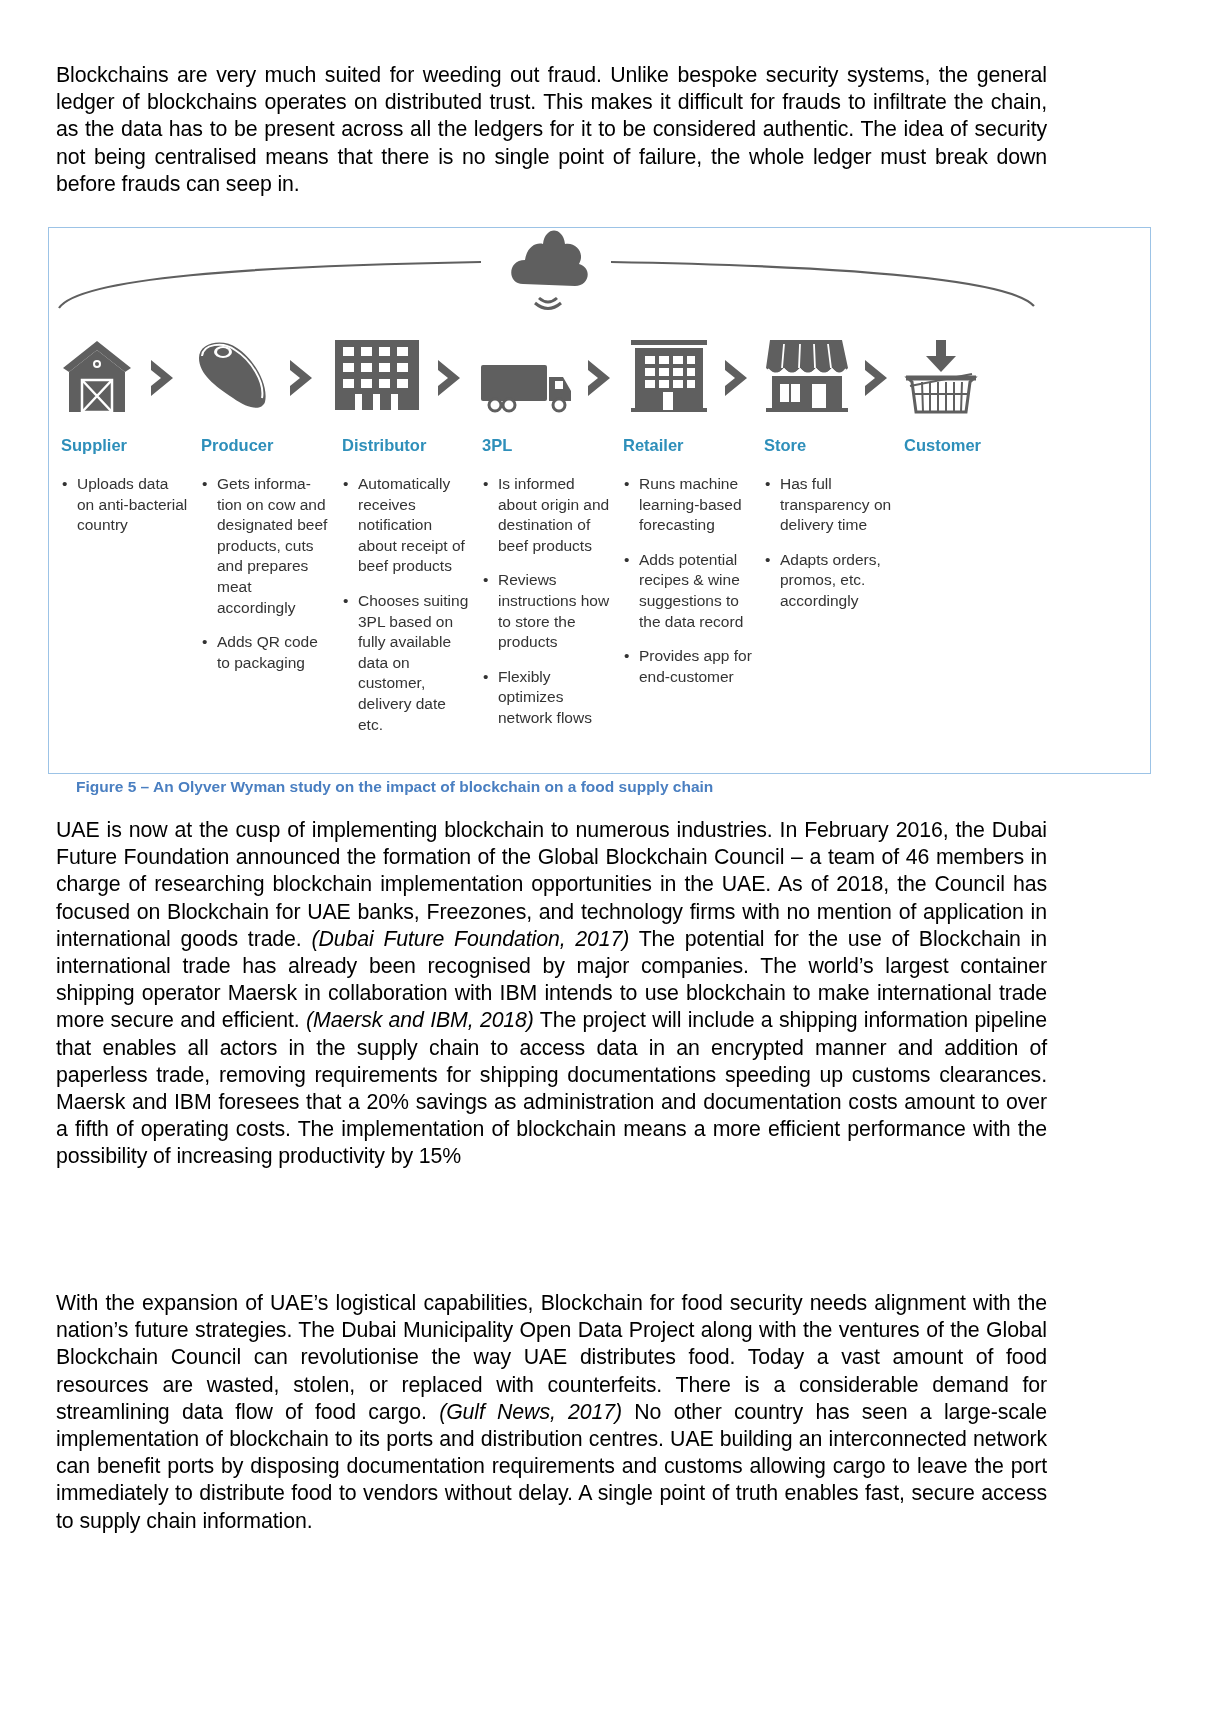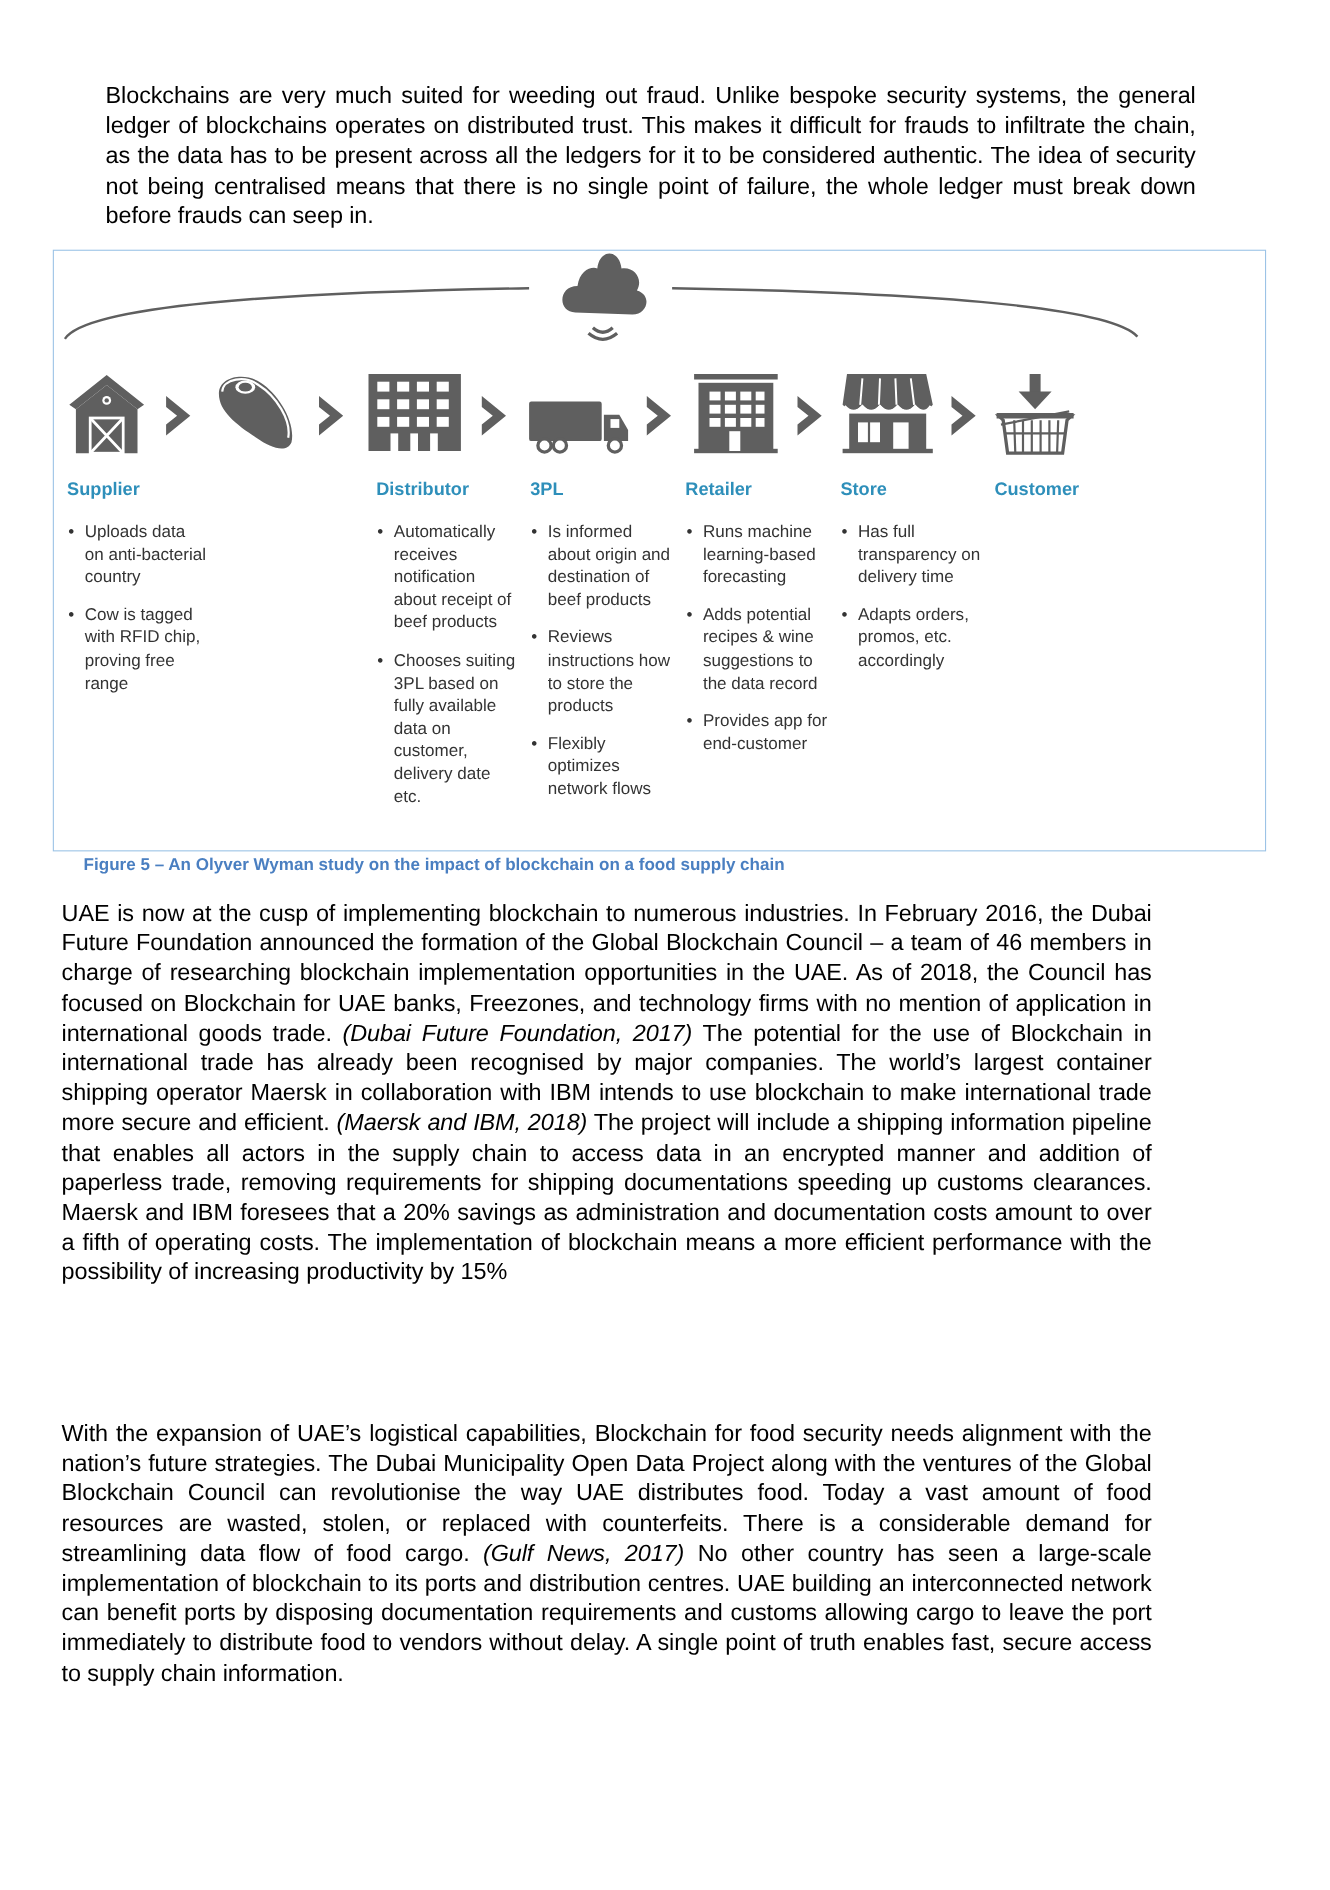--- a/index.html
+++ b/index.html
@@ -1,21 +1,21 @@
 <!DOCTYPE html>
 <html><head>
 <meta charset="utf-8">
 <style>
   html, body { margin:0; padding:0; background:#ffffff; }
   body { width:1209px; height:1718px; position:relative; overflow:hidden;
          font-family:"Liberation Sans", sans-serif; color:#000; }
   .para { position:absolute; left:56px; width:991px; font-size:21.3px; line-height:27.2px;
           text-align:justify; text-align-last:left; margin:0; letter-spacing:-0.1px; }
   .para i { font-style:italic; }
-  #p1 { top:74px;margin-left:40px; }
+  #p1 { top:62px; }
   #p2 { top:817px; }
   #p3 { top:1290px; }
   .figure { position:absolute; left:48px; top:227px; width:1103px; height:547px;
             border:1.5px solid #9cc3e6; box-sizing:border-box; background:#fff; }
   .caption { position:absolute; left:56px; top:778px; font-size:15.5px; font-weight:bold;
              color:#4a7fc1;margin-left:20px; }
   .arc { position:absolute; left:0; top:0; }
   .cloud { position:absolute; left:454px; top:0px; }
   .icon { position:absolute; top:110px; }
   .chev { position:absolute; top:130px; }
@@ -149,21 +149,27 @@
       <path d="M18 44 L19 74 M26 44 L26 74 M34 44 L34 74 M42 44 L42 74 M50 44 L50 74 M58 44 L57 74"></path>
       <path d="M9 56 L65 56"></path>
       <path d="M6 48 L68 36"></path>
     </g>
   </svg>
 
   <div class="col" style="left:12px; width:128px;">
     <div class="col-title">Supplier</div>
     <ul>
       <li>Uploads data on anti-bacterial country</li>
-      <li>Cow is tagged with RFID chip, proving free range</li>
+    </ul>
+  </div>
+  <div class="col" style="left:152px; width:130px;">
+    <div class="col-title">Producer</div>
+    <ul>
+      <li>Gets informa-tion on cow and designated beef products, cuts and prepares meat accordingly</li>
+      <li>Adds QR code to packaging</li>
     </ul>
   </div>
   <div class="col" style="left:293px; width:130px;">
     <div class="col-title">Distributor</div>
     <ul>
       <li>Automatically receives notification about receipt of beef products</li>
       <li>Chooses suiting 3PL based on fully available data on customer, delivery date etc.</li>
     </ul>
   </div>
   <div class="col" style="left:433px; width:135px;">

